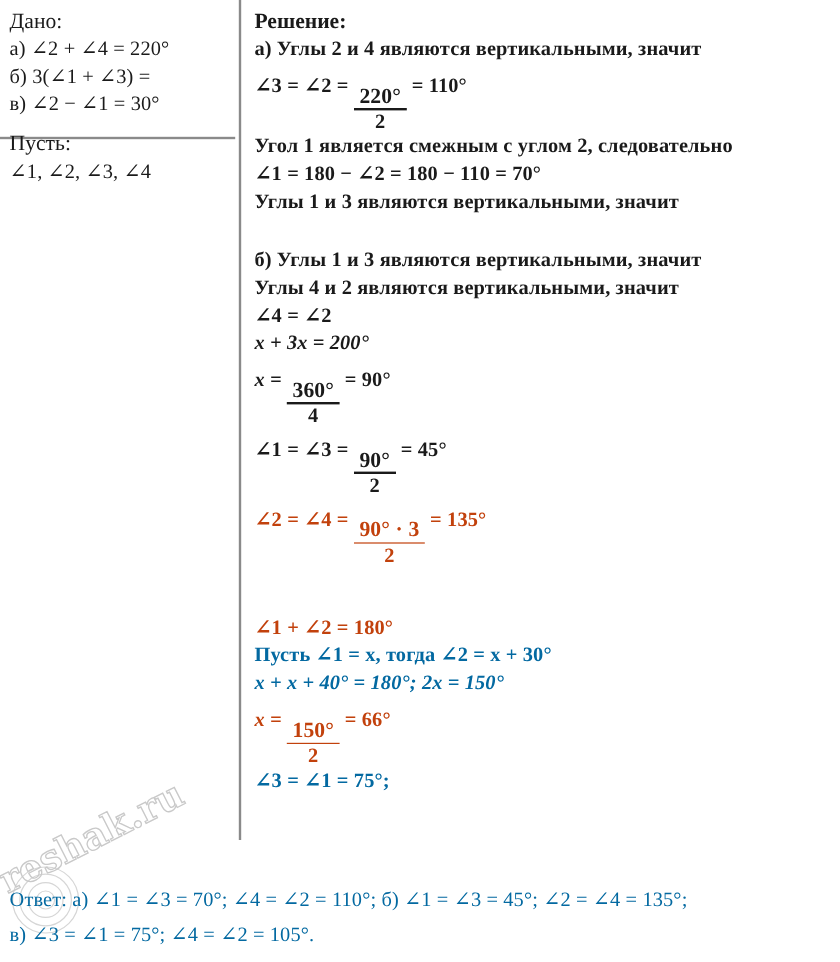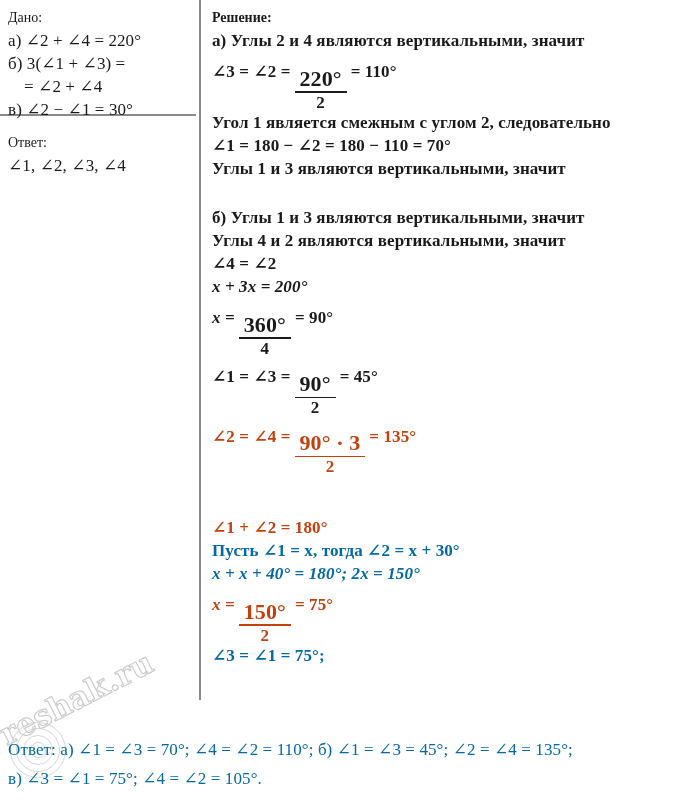--- a/index.html
+++ b/index.html
@@ -45,39 +45,39 @@
   }
 
   
   .line {
     font-size: 17px;
     line-height: 23px;
     white-space: nowrap;
     letter-spacing: 0.1px;
   }
   .line.indent { padding-left: 16px; }
-  .heading { font-size: 14px; line-height: 23px; }
+  .heading { font-size: 18px; line-height: 23px; }
   .gap-lg { height: 26px; }
 
   .ital { font-style: italic; }
 
   
   .fade1 { color: #0369a1; }
   .fade2 { color: #c2410c; }
 
   
   .frac {
     display: inline-flex;
     flex-direction: column;
     align-items: center;
     vertical-align: -0.52em;
     margin: 0 4px;
     line-height: 1.02;
   }
-  .frac .num { font-size: 22px; padding: 0 5px 1px 5px; }
+  .frac .num { font-size: 18px; padding: 0 5px 1px 5px; }
   .frac .bar {
     display: block;
     width: 100%;
     height: 1.6px;
     background: currentColor;
   }
   .frac .den { font-size: 17px; padding: 1px 5px 0 5px; }
   .frac-row { line-height: 40px; }
 
   
@@ -130,26 +130,25 @@
 
 <div class="page">
 
   <div class="v-divider"></div>
   <div class="h-divider"></div>
 
   <div class="col-left">
     <div class="heading">Дано:</div>
     <div class="line">а) ∠2 + ∠4 = 220°</div>
     <div class="line">б) 3(∠1 + ∠3) =</div>
-    <div class="line indent">= ∠2 + ∠4</div>
     <div class="line">в) ∠2 − ∠1 = 30°</div>
 
     <div style="height:10px"></div>
 
-    <div class="heading">Ответ:</div>
+    <div class="heading">Пусть:</div>
     <div class="line">∠1,  ∠2,  ∠3,  ∠4</div>
   </div>
 
   <div class="col-right">
 
     <div class="heading">Решение:</div>
 
     <div class="line">а) Углы 2 и 4 являются вертикальными, значит</div>
 
     <div class="line frac-row">
@@ -200,21 +199,21 @@
 
     <div class="line fade2">∠1 + ∠2 = 180°</div>
     <div class="line fade1">Пусть ∠1 = x, тогда ∠2 = x + 30°</div>
     <div class="line fade1 ital">x + x + 40° = 180°;   2x = 150°</div>
 
     <div class="line frac-row fade2">
       <span class="ital">x =</span><span class="frac">
           <span class="num">150°</span>
           <span class="bar"></span>
           <span class="den">2</span>
-        </span><span>= 75°</span>
+        </span><span>= 66°</span>
     </div>
 
     <div class="line fade1">∠3 = ∠1 = 75°;</div>
   </div>
 
   <div class="watermark">
     <div class="wm-rings">
       <span></span>
         <span></span>
         <span></span>

